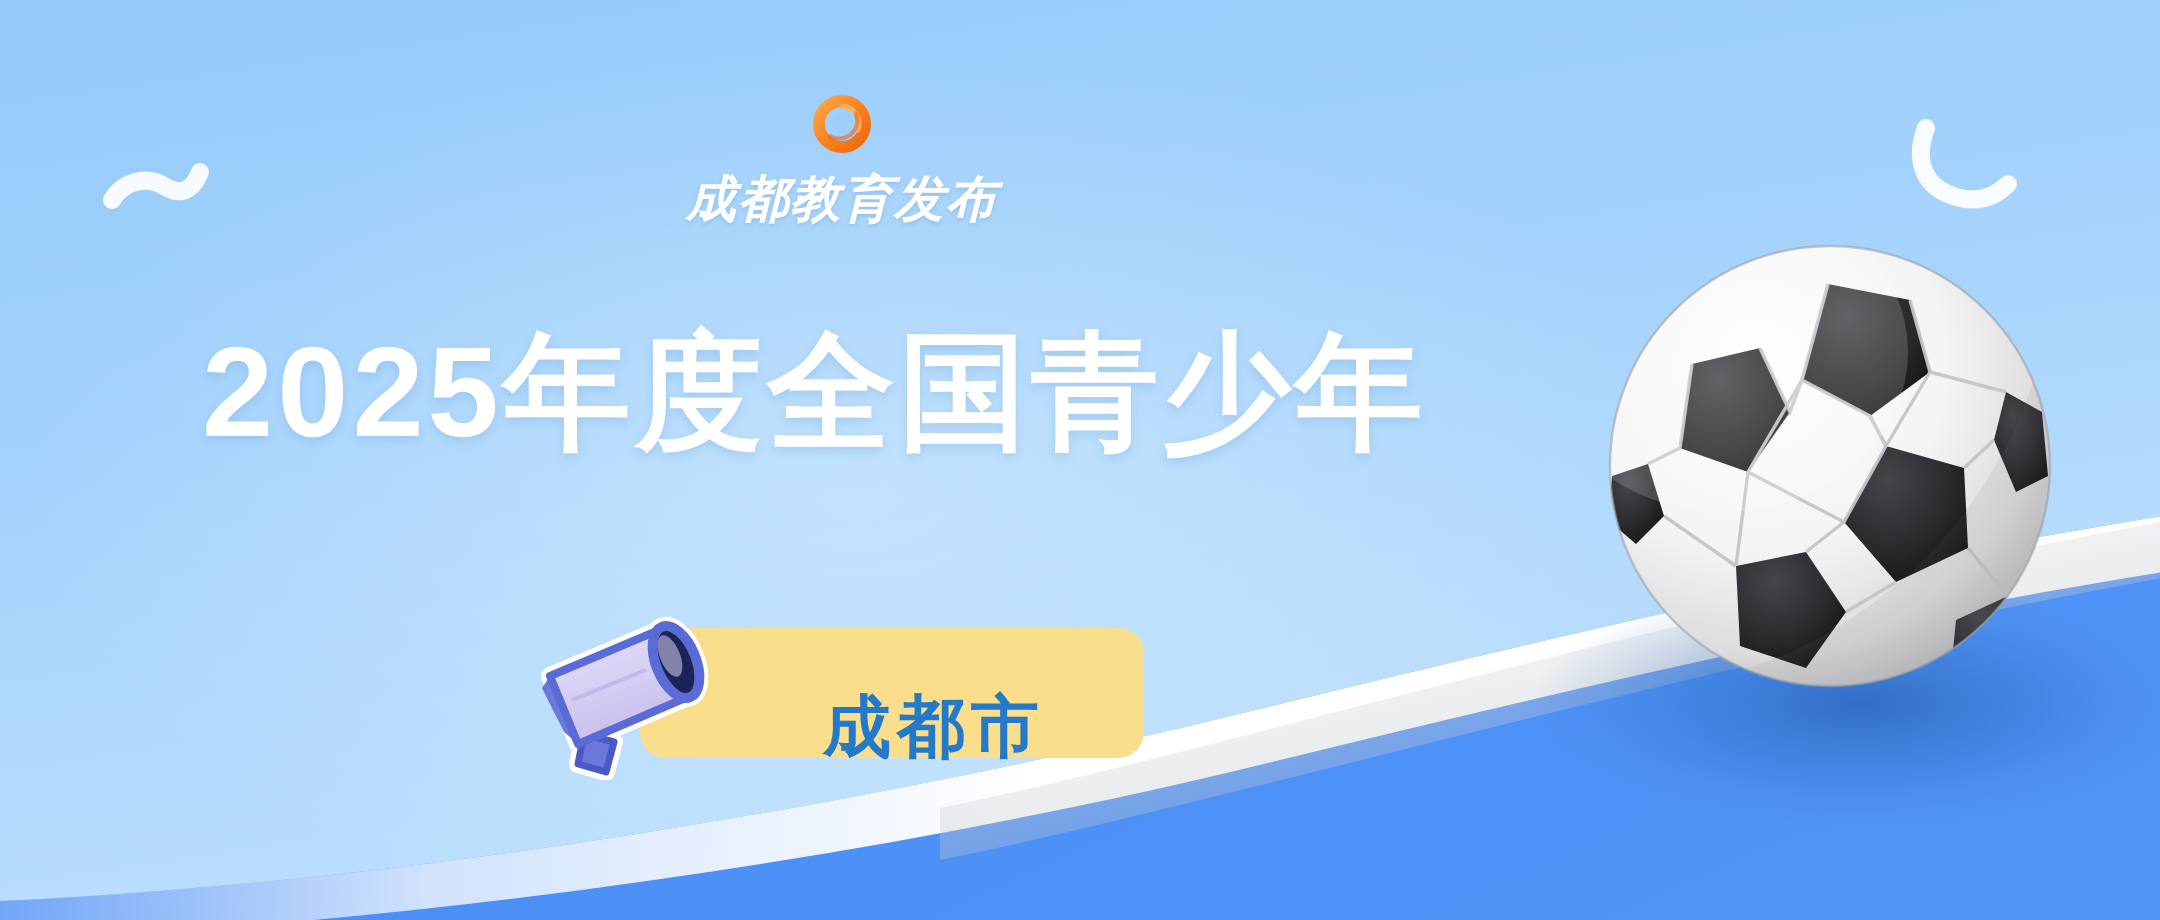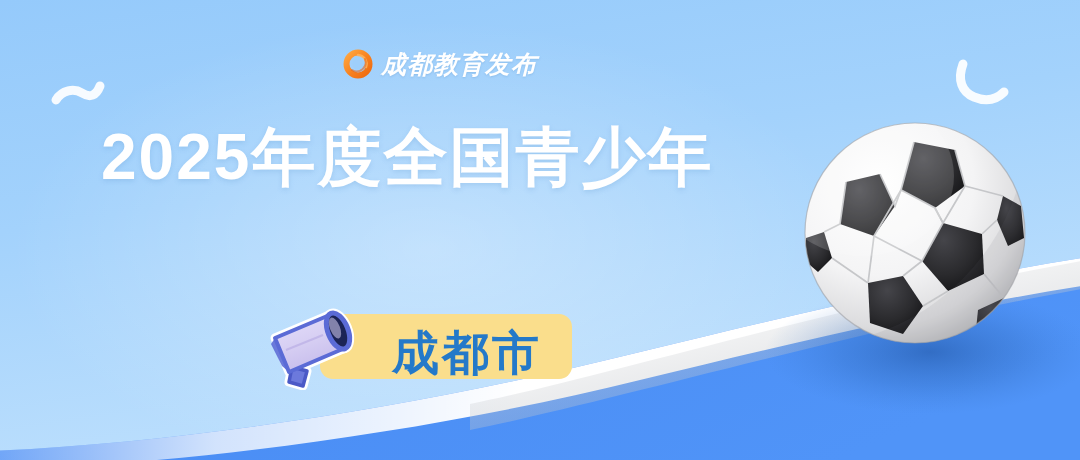--- a/index.html
+++ b/index.html
@@ -30,20 +30,21 @@
 
   
   .brand {
     position: absolute;
     left: 343px;
     top: 47px;
     display: flex;
     align-items: center;
     gap: 8px;
     height: 34px;
+    flex-direction: column;
   }
   .brand-mark {
     width: 30px;
     height: 30px;
     flex: 0 0 30px;
   }
   .brand-name {
     color: #ffffff;
     font-size: 25px;
     font-weight: bold;
@@ -62,20 +63,21 @@
     width: 680px;
   }
   .headline-line {
     color: #ffffff;
     font-size: 64px;
     font-weight: bold;
     line-height: 87px;
     letter-spacing: 2px;
     white-space: nowrap;
     text-shadow: 0 2px 5px rgba(80,140,200,0.22);
+    margin-top: 39px;
   }
 
   
   .badge-wrap {
     position: absolute;
     left: 262px;
     top: 304px;
     width: 320px;
     height: 86px;
   }
@@ -84,30 +86,30 @@
     left: 58px;
     top: 10px;
     width: 252px;
     height: 65px;
     background: #FADE8C;
     border-radius: 13px;
   }
   .badge-label {
     position: absolute;
     left: 58px;
-    top: 16px;
+    top: 27px;
     width: 252px;
     height: 65px;
     display: flex;
     align-items: center;
     justify-content: center;
     padding-left: 42px;
     box-sizing: border-box;
     color: #2479C9;
-    font-size: 47px;
+    font-size: 34px;
     font-weight: bold;
     letter-spacing: 3px;
     line-height: 1;
     white-space: nowrap;
   }
   .megaphone {
     position: absolute;
     left: 0px;
     top: 0px;
     width: 100px;

